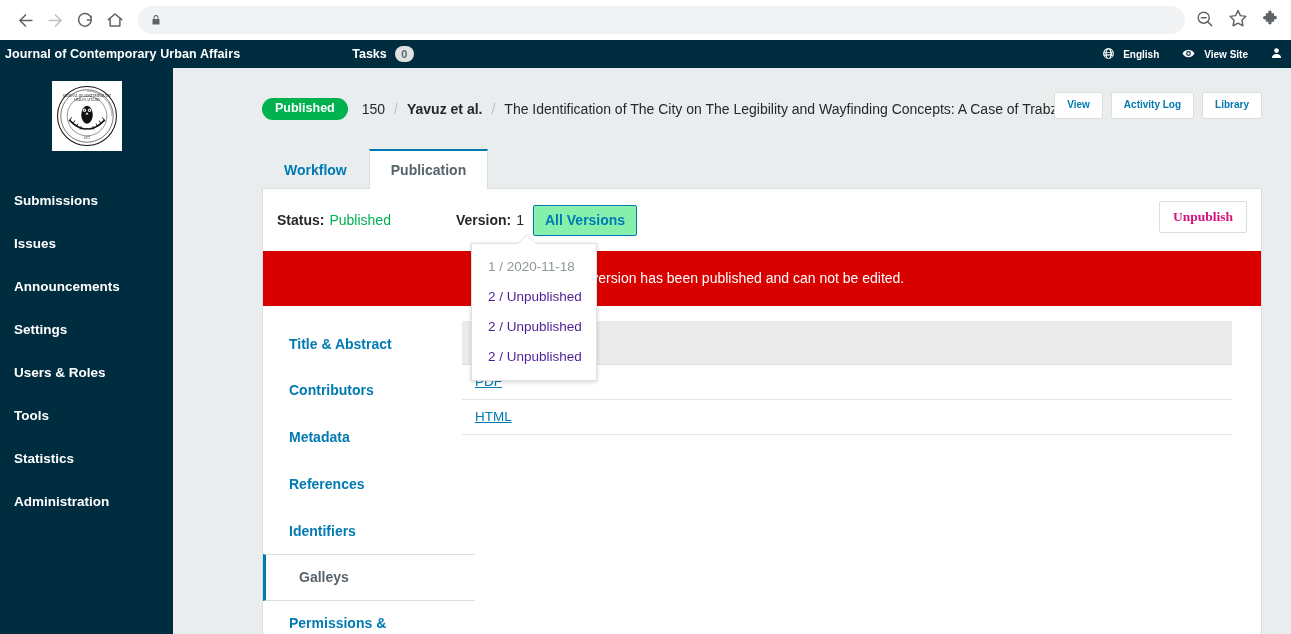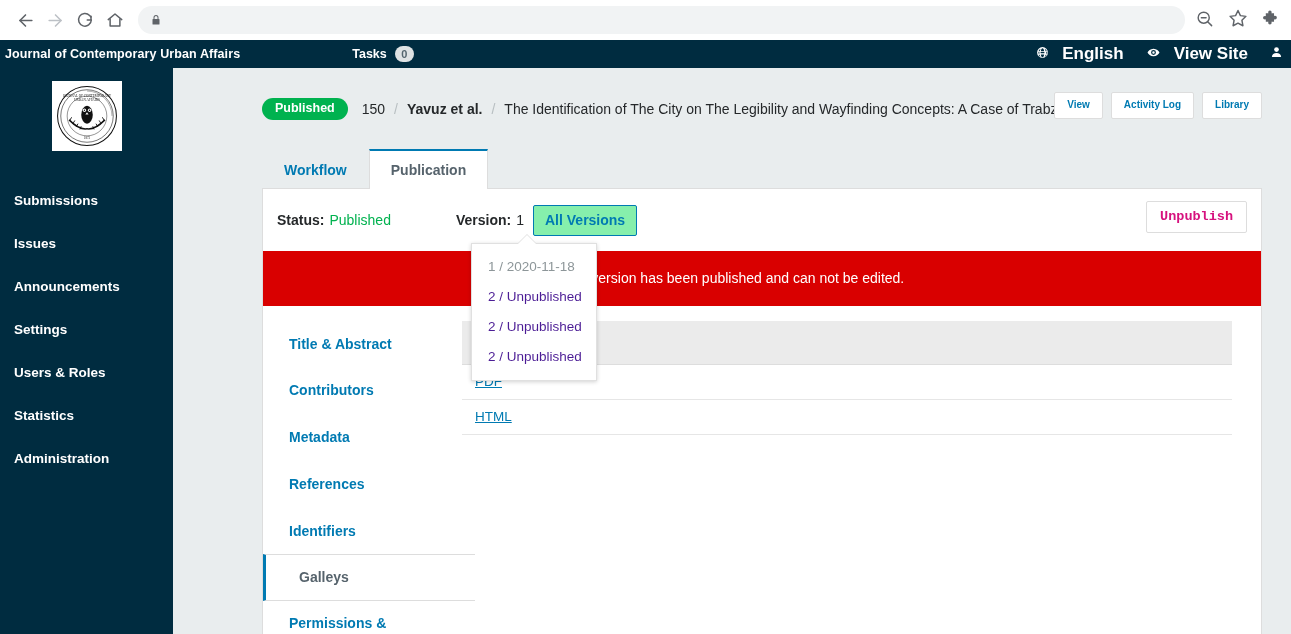--- a/index.html
+++ b/index.html
@@ -60,21 +60,21 @@
   .ojs-brand { padding-left: 5px; letter-spacing: 0.1px; }
   .ojs-tasks { margin-left: 112px; display: flex; align-items: center; gap: 8px; }
   .badge-count {
     background: #dfe3e4; color: #55666f;
     border-radius: 9px; min-width: 19px; height: 16px;
     font-size: 11px; font-weight: bold;
     display: inline-flex; align-items: center; justify-content: center;
     padding: 0 5px;
   }
   .ojs-right { position: absolute; right: 0; top: 0; height: 28px; display: flex; align-items: center; gap: 22px; padding-right: 8px;}
-  .ojs-right .hitem { display: flex; align-items: center; gap: 13px; font-size: 17px; font-weight: bold; }
+  .ojs-right .hitem { display: flex; align-items: center; gap: 8px; font-size: 10px; font-weight: bold; }
 
   
   .page {
     display: flex;
     height: 566px;
     width: 100%;
   }
   .sidebar {
     width: 173px; flex: 0 0 173px;
     background: #002c40;
@@ -191,21 +191,21 @@
     cursor: pointer;
     font-family: inherit;
     border-radius: 2px;
   }
   .unpub-btn {
     position: absolute; right: 14px; top: 12px;
     background: #fff; border: 1px solid #ddd;
     color: #d6117e; font-weight: bold; font-size: 13.5px;
     padding: 8px 13px 9px 13px;
     line-height: 1; border-radius: 2px;
-    cursor: pointer; font-family: Liberation Mono, monospace;
+    cursor: pointer; font-family: Liberation Serif, serif;
   }
 
   .alert-bar {
     background: #d90000;
     color: #fff;
     font-size: 14px;
     padding: 19px 20px 20px 30px;
     text-align: left;
   }
   .alert-bar .atext { display:inline-block; margin-left: 268px; }
@@ -429,20 +429,23 @@
     <div>
         <span class="sb-item">Announcements</span>
       </div>
     <div>
         <span class="sb-item">Settings</span>
       </div>
     <div>
         <span class="sb-item">Users &amp; Roles</span>
       </div>
     <div>
+        <span class="sb-item">Tools</span>
+      </div>
+    <div>
         <span class="sb-item">Statistics</span>
       </div>
     <div>
         <span class="sb-item">Administration</span>
       </div>
   </div>
 
   <div class="content">
 
     <div class="pub-header">

